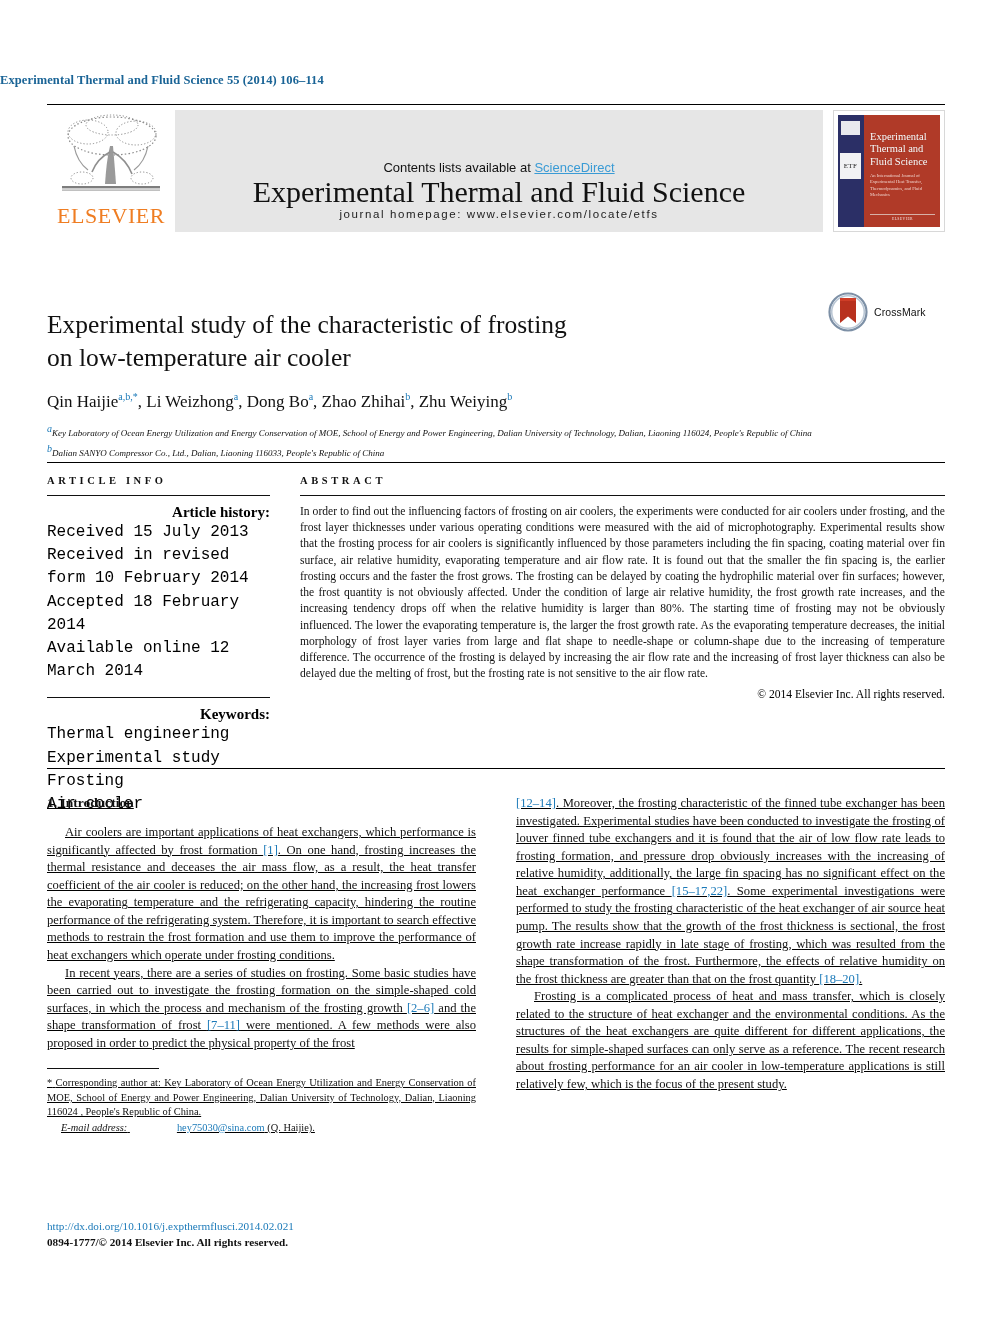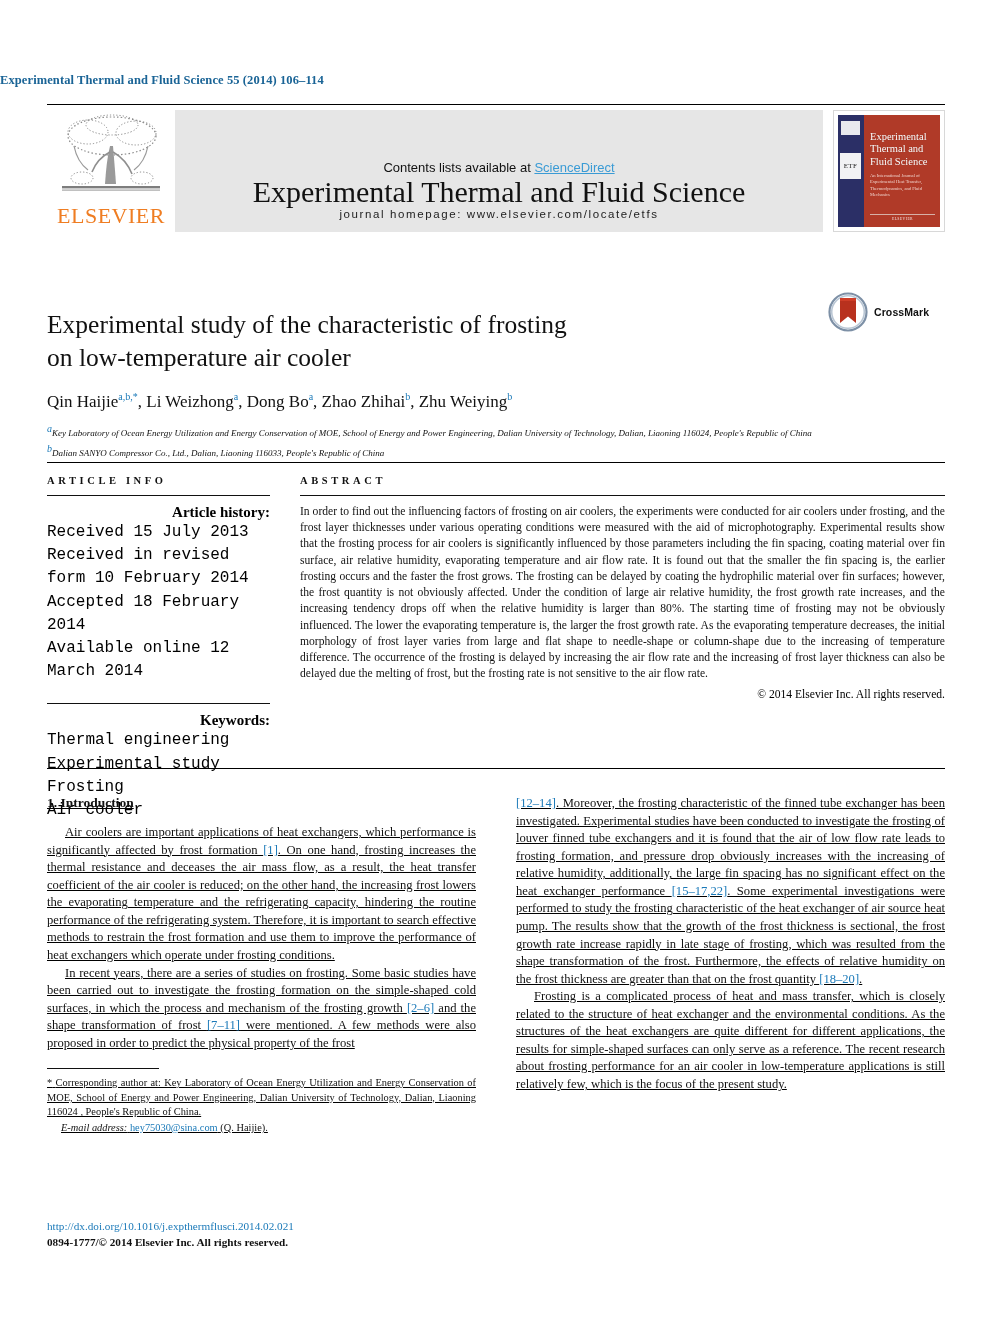--- a/index.html
+++ b/index.html
@@ -208,21 +208,21 @@
     left: 828px;
     top: 288px;
     width: 118px;
     height: 48px;
     display: flex;
     align-items: center;
   }
   .crossmark-label {
     font-family: "Liberation Sans", sans-serif;
     font-size: 10.5px;
-    font-weight: bold;
+    font-weight: normal;
     color: #111;
     margin-left: 6px;
     letter-spacing: .1px;
   }
 
   
   .rule-top {
     position: absolute;
     left: 47px; right: 47px;
     top: 462px;
@@ -261,21 +261,21 @@
   .hist-label, .kw-label {
     font-size: 15px;
     font-weight: bold;
     text-align: right;
   }
   .hist-list, .kw-list {
     font-size: 16px;
     line-height: 1.45;
     font-family: Liberation Mono, monospace;
   }
-  .kw-block { margin-top: 20px; }
+  .kw-block { margin-top: 14px; }
   .abs-text {
     font-size: 11.6px;
     line-height: 1.40;
     text-align: justify;
     text-justify: inter-word;
     color: #111;
   }
   .abs-copy {
     margin-top: 6px;
     text-align: right;
@@ -333,21 +333,21 @@
     line-height: 1.40;
     text-align: justify;
     color: #111;
   }
   .footnote .email-line {
     text-indent: 14px;
     display: block;
     margin-top: 1px;
   }
   .footnote i { font-style: italic; }
-  .email-link { color: #1a79b8; text-decoration: none; }
+  .email-link { color: #1a79b8; text-decoration: none; margin-left: 47px; }
 
   
   .page-footer {
     position: absolute;
     left: 47px;
     top: 1218px;
     font-size: 11.2px;
     line-height: 1.45;
   }
   .doi-link {

